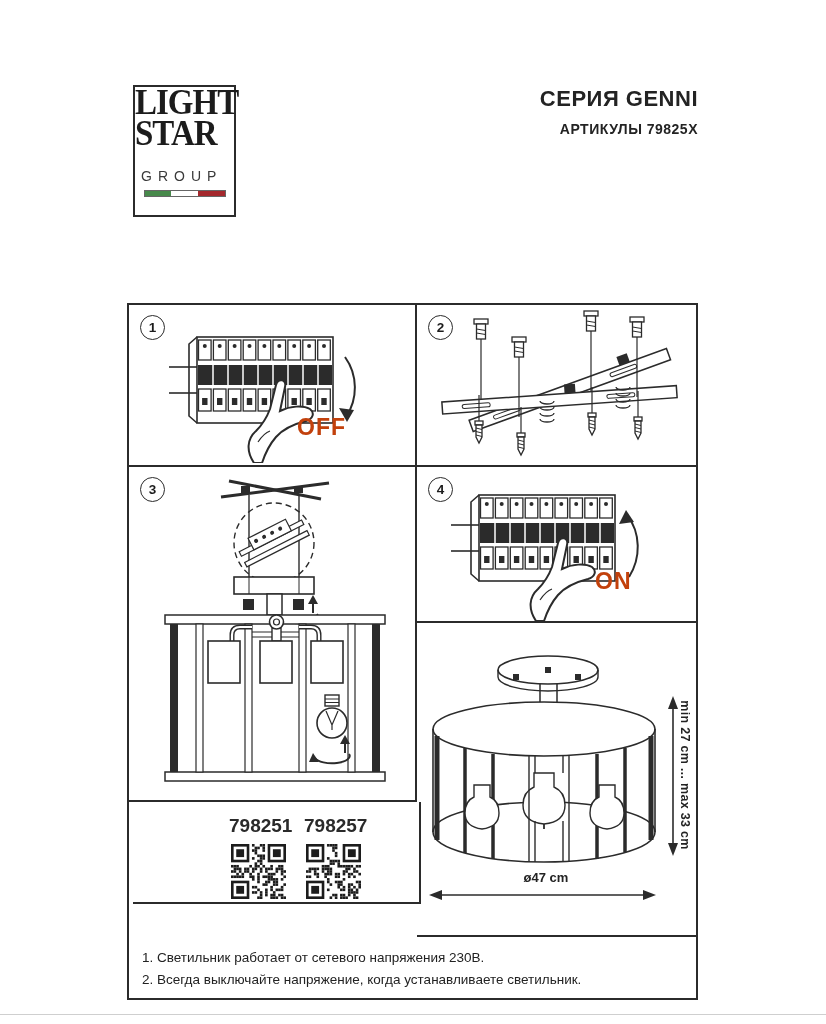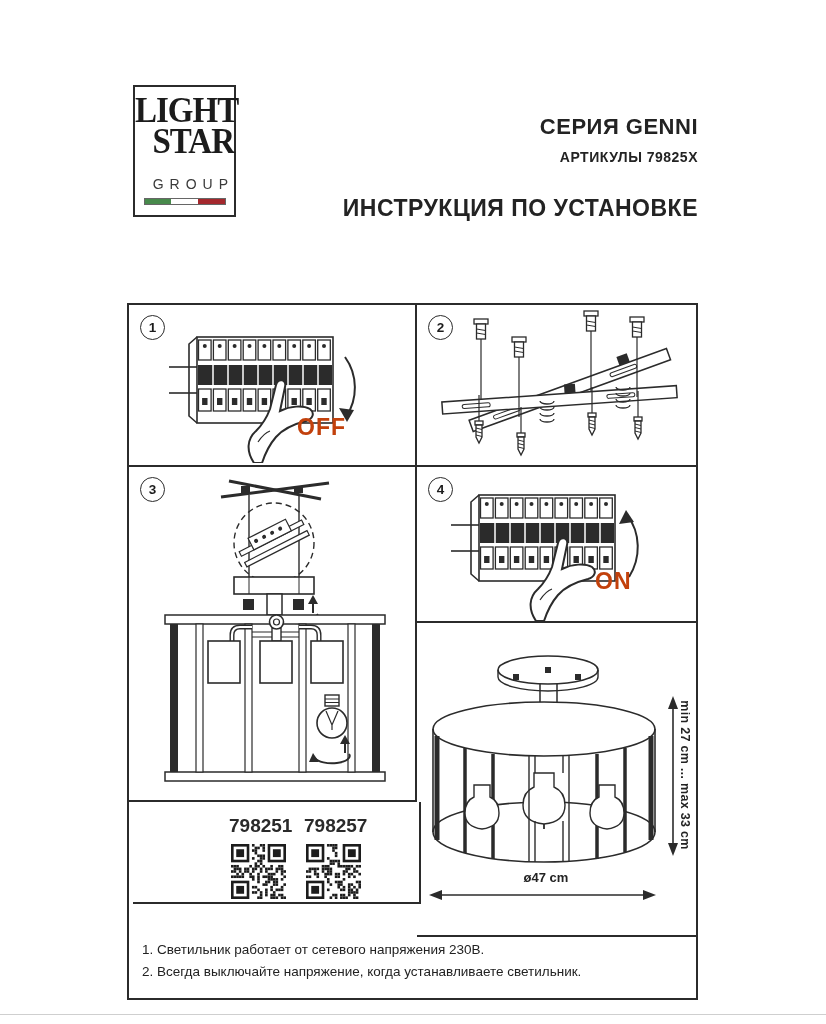--- a/index.html
+++ b/index.html
@@ -1,29 +1,29 @@
 <!DOCTYPE html>
 <html style="--ink: #1c1c1c; --flag-green: #47894b; --flag-red: #a4282d;"><head>
 <meta charset="utf-8">
 <style>
   html,body{margin:0;padding:0;background:#ffffff;}
   .page{position:relative;width:826px;height:1024px;background:#fff;
         font-family:"Liberation Sans",sans-serif;color:var(--ink,#1c1c1c);overflow:hidden;}
 
   
   .logo{position:absolute;left:133px;top:85px;width:103px;height:132px;
-        border:2px solid #2b2b2b;box-sizing:border-box;text-align:right;padding-top:8px;background:#fff;}
+        border:2px solid #2b2b2b;box-sizing:border-box;text-align:left;padding-top:0;background:#fff;}
   .logo-word{font-family:"Liberation Serif",serif;font-weight:bold;font-size:33px;line-height:31px;
         letter-spacing:-1px;transform:scaleY(1.08);}
   .logo-group{font-family:"Liberation Sans",sans-serif;font-size:14px;letter-spacing:6px;
         margin-top:19px;padding-left:6px;color:#3a3a3a;}
   .logo-flag{margin:6px auto 0;width:82px;height:7px;border:1px solid #666;box-sizing:border-box;
         background:linear-gradient(90deg,var(--flag-green,#47894b) 0 33%,#ffffff 33% 66%,var(--flag-red,#a4282d) 66% 100%);}
 
-  .head-text{position:absolute;right:128px;top:84px;text-align:right;font-weight:bold;color:#232323;margin-top:28px;}
+  .head-text{position:absolute;right:128px;top:84px;text-align:right;font-weight:bold;color:#232323;}
   .head-series{font-size:22px;line-height:30px;letter-spacing:.5px;}
   .head-articles{font-size:14px;line-height:30px;letter-spacing:.5px;}
   .head-title{margin-top:22px;font-size:23px;line-height:28px;letter-spacing:.5px;}
 
   
   .sheet{position:absolute;left:127px;top:303px;width:571px;height:697px;
          border:2px solid #2b2b2b;box-sizing:border-box;background:#fff;}
   .cell{position:absolute;box-sizing:border-box;}
   .bR{border-right:2px solid #2b2b2b;} .bB{border-bottom:2px solid #2b2b2b;}
   .c1{left:0;top:0;width:288px;height:162px;}
@@ -44,41 +44,40 @@
   
   .qr-label{position:absolute;top:13px;width:60px;text-align:center;font-weight:bold;font-size:19px;color:#2a2a2a;}
   .qr{position:absolute;top:42px;width:55px;height:55px;}
 
   
   .dim-d{position:absolute;left:88px;top:247px;width:82px;text-align:center;font-weight:bold;font-size:13px;color:#232323;}
   .dim-h{position:absolute;left:188px;top:145px;width:160px;text-align:center;font-weight:bold;font-size:12.5px;
          color:#232323;transform:rotate(90deg);transform-origin:center;letter-spacing:.3px;}
 
   
-  .notes{padding:2px 14px 0 13px;font-size:13.5px;line-height:21.5px;color:#222;}
+  .notes{padding:2px 14px 0 13px;font-size:13.5px;line-height:21.5px;color:#222;margin-top:8px;}
 
   .page-edge{position:absolute;left:0;top:1014px;width:826px;height:1px;background:#cfcfcf;}
 </style>
 </head>
 <body>
 
 <div class="page">
 
   <div class="logo">
     <div class="logo-word">LIGHT</div>
     <div class="logo-word">STAR</div>
     <div class="logo-group">GROUP</div>
     <div class="logo-flag"></div>
   </div>
 
   <div class="head-text">
     <div class="head-series">СЕРИЯ GENNI</div>
     <div class="head-articles">АРТИКУЛЫ 79825X</div>
     <div class="head-title">
-      <div>ИНСТРУКЦИЯ ПО УСТАНОВКЕ</div>
     </div>
   </div>
 
   <div class="sheet">
 
     <div class="cell c1 bR bB">
       <div class="step-num">1</div>
       <svg class="ill" style="left:30px;top:18px" width="220" height="140" viewBox="0 0 220 140">
         <defs>
           <g id="mod-top">

